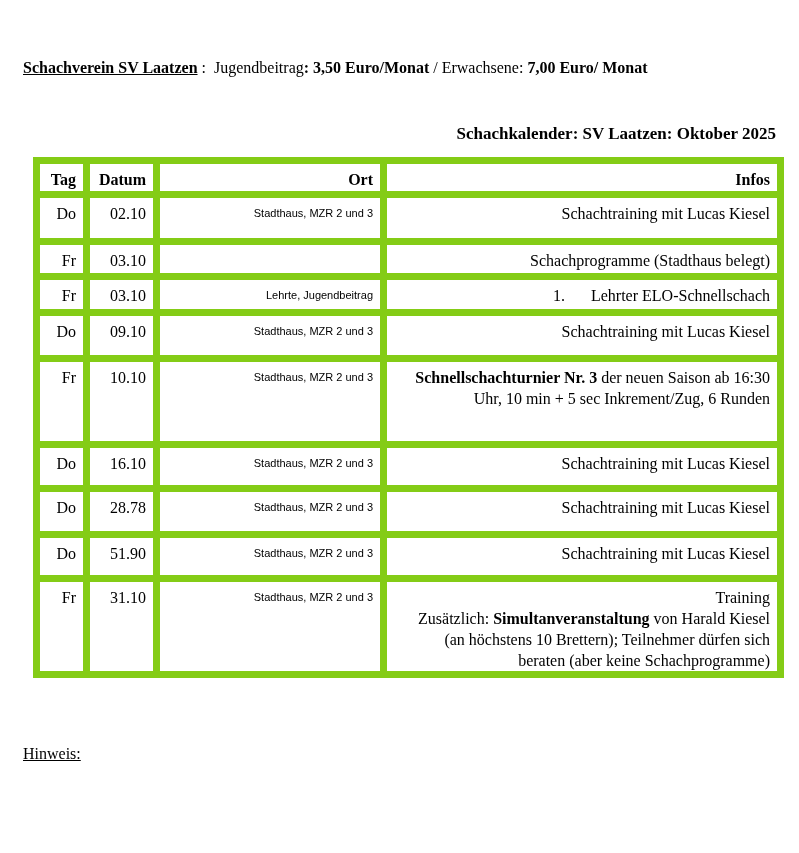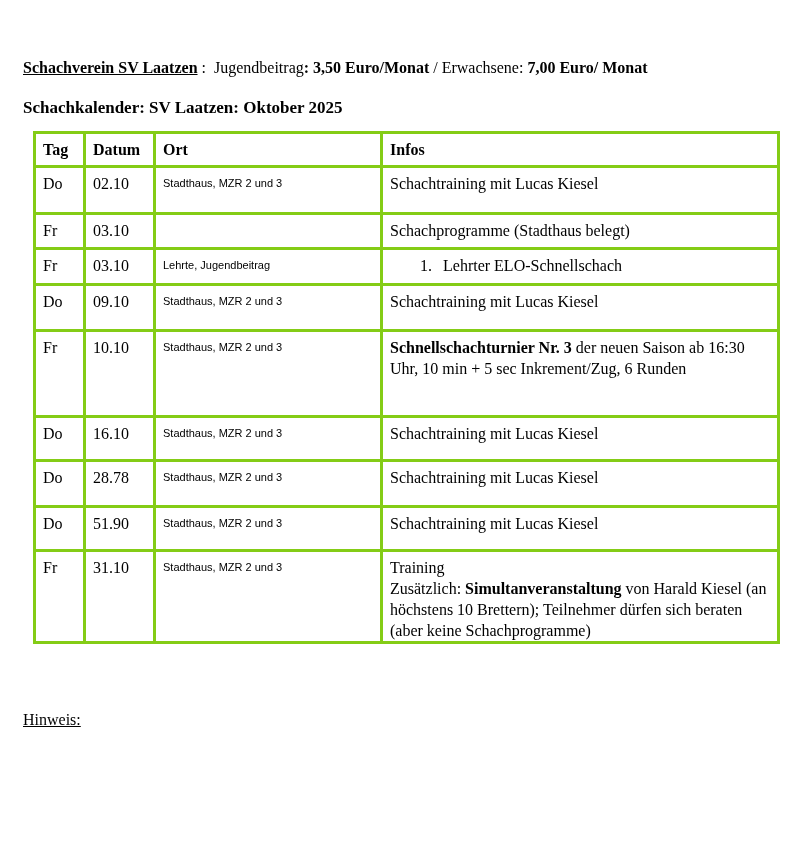--- a/index.html
+++ b/index.html
@@ -11,36 +11,37 @@
     font-family: "Liberation Serif", serif;
     font-size: 16px;
     padding: 18px 0 0 23px;
     overflow: hidden;
   }
   .doc-header { line-height: 20px; white-space: pre-wrap; }
   .hline { min-height: 20px; font-family: Liberation Serif, serif; }
   .u { text-decoration: underline; }
   .doc-title {
     width: 753px;
-    text-align: left;
+    margin-top: 26px;
+    text-align: right;
     font-weight: bold;
     font-size: 17px;
     line-height: 20px;
   }
   table.sched {
     margin: 13px 0 0 10px;
     border-collapse: collapse;
     table-layout: fixed;
     width: 744px;
   }
   table.sched th, table.sched td {
-    border: 3px solid #84cc16;
+    border: 7px solid #84cc16;
     vertical-align: top;
     padding: 5px 7px 0 7px;
-    text-align: left;
+    text-align: right;
     font-weight: normal;
     line-height: 21px;
     overflow: hidden;
   }
   table.sched th { font-weight: bold; }
   col.w-tag   { width: 50px; }
   col.w-datum { width: 70px; }
   col.w-ort   { width: 227px; }
   col.w-info  { width: 397px; }
   tr.h34 { height: 34px; }
@@ -49,21 +50,21 @@
   tr.h44 { height: 44px; }
   tr.h46 { height: 46px; }
   tr.h47 { height: 47px; }
   tr.h86 { height: 86px; }
   td.c-ort {
     font-family: "Liberation Sans", sans-serif;
     font-size: 11px;
   }
   td.c-info { white-space: pre-wrap; font-family: Liberation Serif, serif; }
   .list-marker { display: inline-block; margin-left: 30px; }
-  .list-text   { display: inline-block; margin-left: 11px; }
+  .list-text   { display: inline-block; margin-left: 26px; }
   .notes { margin-top: 66px; line-height: 20px; }
   .note-heading { text-decoration: underline; }
   .b { font-weight: bold; }
 </style>
 </head>
 <body>
 
 <div class="doc-header">
   <div class="hline"><span class="b u">Schachverein SV Laatzen</span><span> :  Jugendbeitrag</span><span class="b">: 3,50 Euro/Monat</span><span> / Erwachsene: </span><span class="b">7,00 Euro/ Monat</span></div>
 </div>

